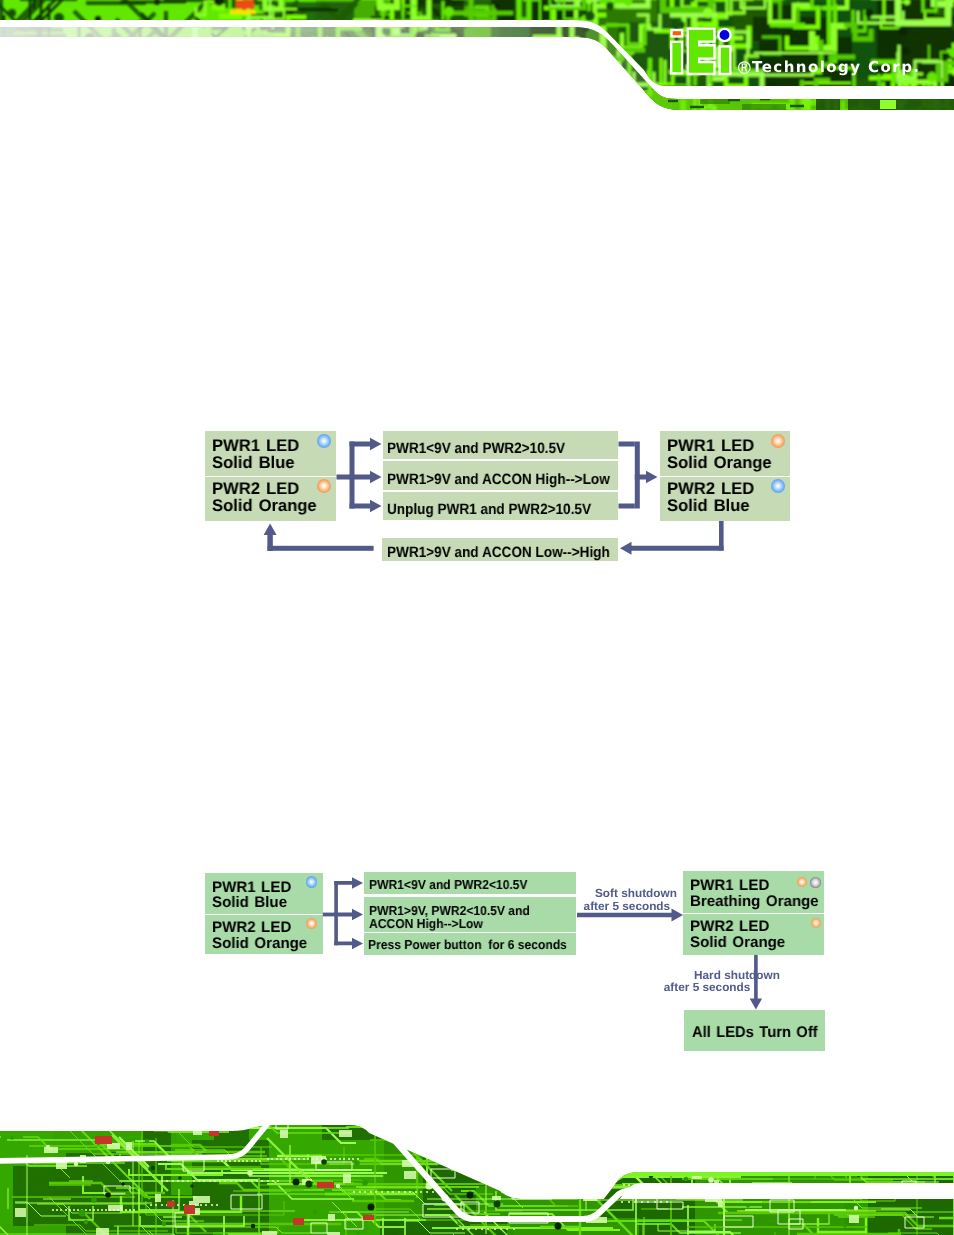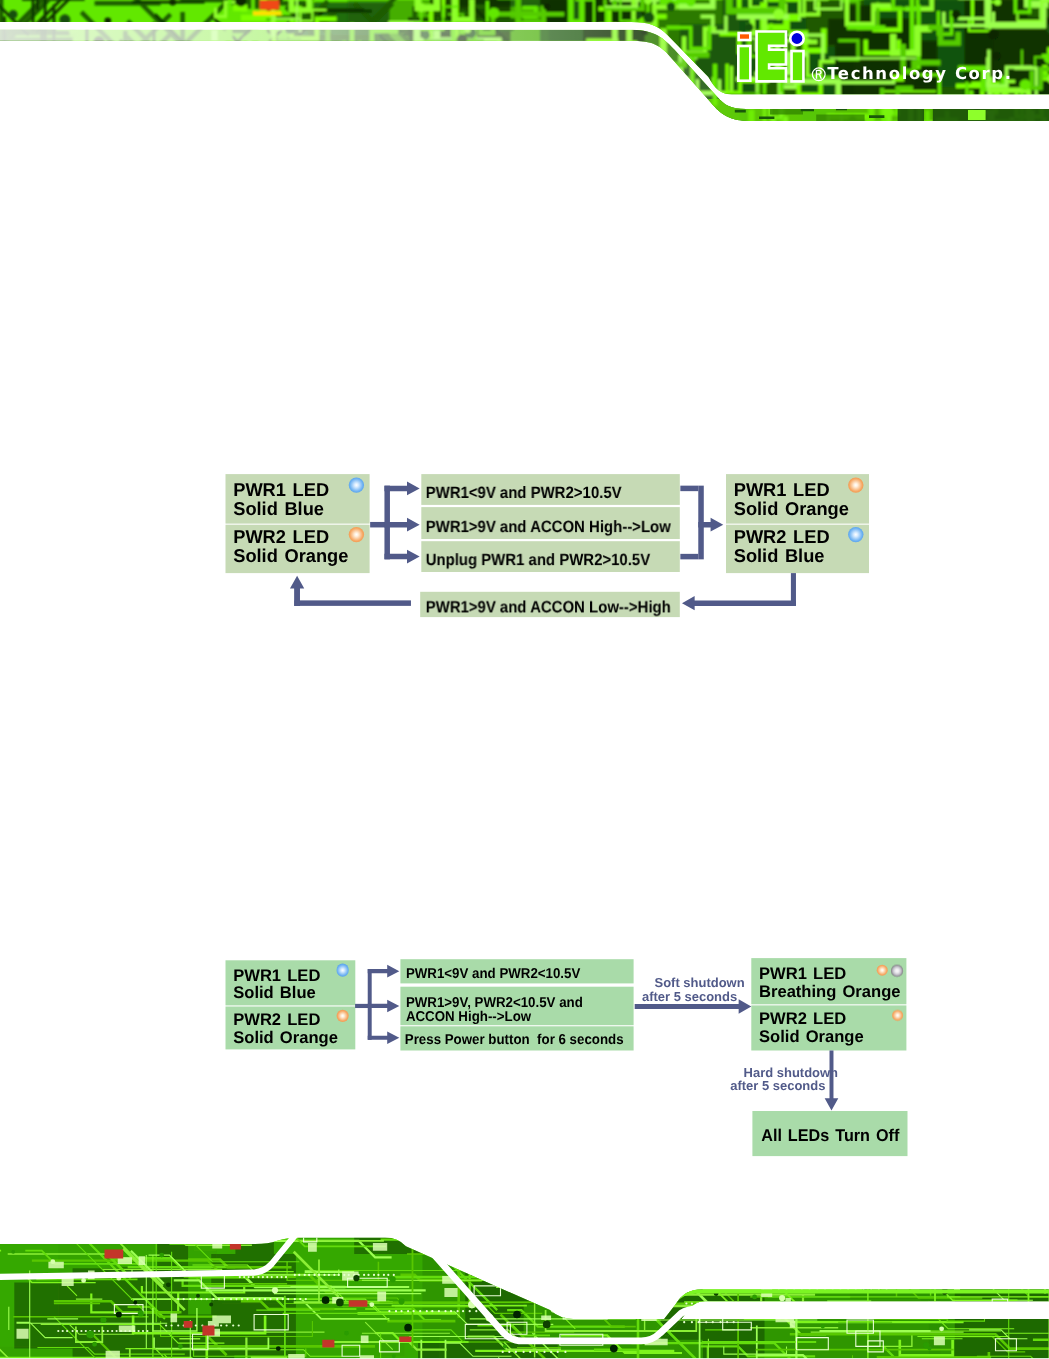--- a/index.html
+++ b/index.html
@@ -358,21 +358,21 @@
       <div class="alabel" style="left:583.6px;top:900.8px">after 5 seconds</div>
       <div class="gb g2" style="left:683.4px;top:871.2px;width:140.8px;height:42.3px"></div>
       <div class="gb g2" style="left:683.4px;top:913.8px;width:140.8px;height:41.2px"></div>
       <div class="tl ws" style="left:690.1px;top:877.8px;font-size:15.3px;transform:scaleX(0.985)">PWR1 LED</div>
       <div class="tl ws" style="left:690.1px;top:893.7px;font-size:15.3px;transform:scaleX(0.985)">Breathing Orange</div>
       <div class="tl ws" style="left:690.1px;top:918.9px;font-size:15.3px;transform:scaleX(0.985)">PWR2 LED</div>
       <div class="tl ws" style="left:690.1px;top:934.8px;font-size:15.3px;transform:scaleX(0.985)">Solid Orange</div>
       <div class="led led-orange" style="left:796.7px;top:876.7px;width:10.4px;height:10.4px"></div>
       <div class="led led-grey" style="left:810.4px;top:876.9px;width:10.8px;height:10.8px"></div>
       <div class="led led-orange" style="left:810.6px;top:917.7px;width:10.4px;height:10.4px"></div>
-      <div class="alabel" style="left:676px;top:969.6px">Hard shutdown</div>
+      <div class="alabel" style="left:694px;top:969.6px">Hard shutdown</div>
       <div class="alabel" style="left:663.8px;top:982.0px">after 5 seconds</div>
       <div class="gb g2" style="left:684.3px;top:1010.3px;width:140.8px;height:40.6px"></div>
       <div class="tl ws" style="left:692.0px;top:1024.7px;font-size:15.5px;transform:scaleX(0.95)">All LEDs Turn Off</div>
       <svg class="arrows" width="954" height="1235" viewBox="0 0 954 1235">
         <rect fill="#515a89" x="322.8" y="912.6" width="13.4" height="3.8"></rect>
         <rect fill="#515a89" x="334.3" y="881.0" width="3.6" height="64.3"></rect>
         <path fill="#515a89" d="M334.3 881.0 H352.0 V877.15 L363.0 882.9 L352.0 888.65 V884.8 H334.3 Z"></path>
         <path fill="#515a89" d="M334.3 912.6 H352.0 V908.75 L363.0 914.5 L352.0 920.25 V916.4 H334.3 Z"></path>
         <path fill="#515a89" d="M334.3 941.5 H352.0 V937.65 L363.0 943.4 L352.0 949.15 V945.3 H334.3 Z"></path>
         <path fill="#515a89" d="M577.0 912.8 H671.5 V908.5 L683.0 915.0 L671.5 921.5 V917.2 H577.0 Z"></path>

